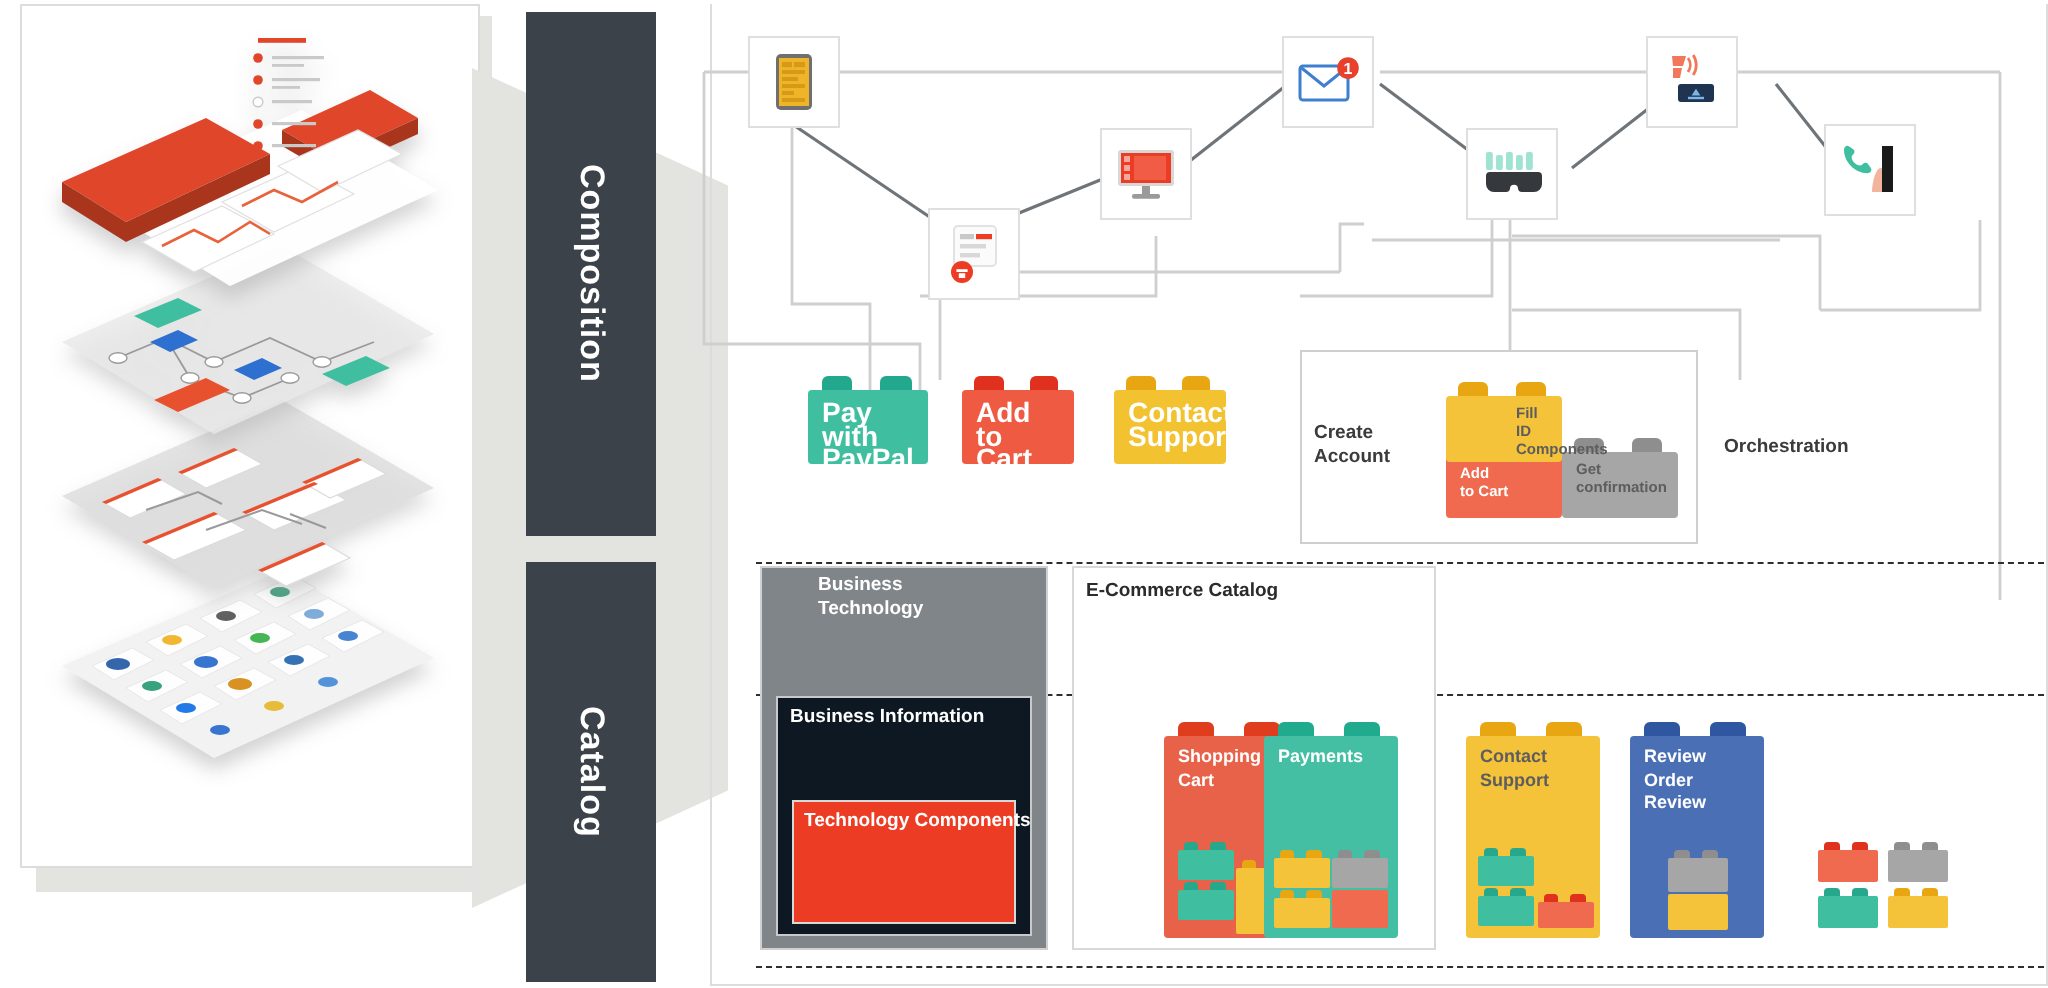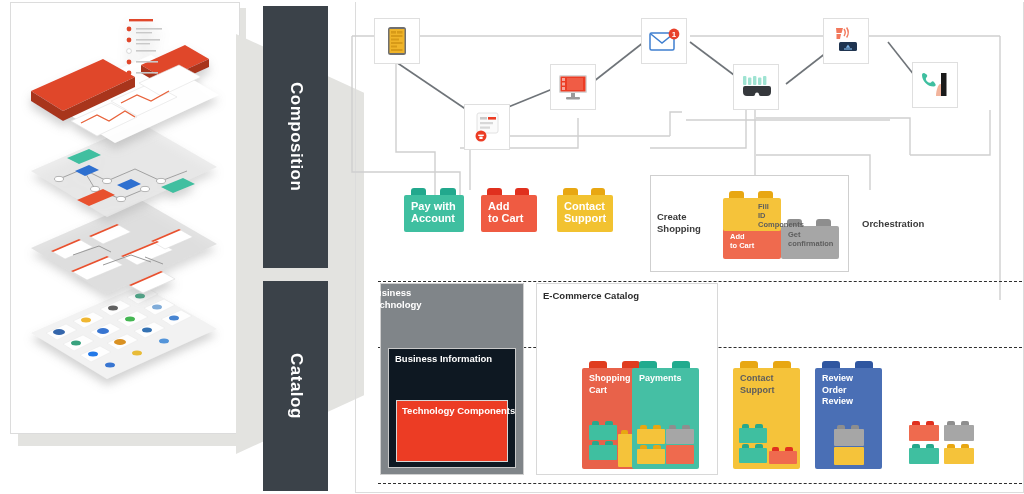--- a/index.html
+++ b/index.html
@@ -36,21 +36,21 @@
   .tile svg{display:block;}
 
   
   .brick{position:absolute;}
   .brick .studs{position:absolute;left:0;top:0;width:100%;height:9px;}
   .brick .stud{position:absolute;top:0;width:26%;height:9px;border-radius:3px 3px 0 0;}
   .brick .stud.a{left:11%;}
   .brick .stud.b{left:60%;}
   .brick .body{position:absolute;left:0;top:7px;right:0;bottom:0;border-radius:2px;}
   .brick .lbl{position:absolute;left:7px;top:13px;right:4px;color:#fff;
-              font-size:11px;font-weight:bold;line-height:11.5px;}
+              font-size:14px;font-weight:bold;line-height:11.5px;}
   .brick .lbl.dk{color:#5d5d5d;}
 
   
   .sbrick{position:absolute;}
   .sbrick .stud{position:absolute;top:0;width:27%;height:6px;border-radius:2px 2px 0 0;}
   .sbrick .stud.a{left:10%;}
   .sbrick .stud.b{left:58%;}
   .sbrick .body{position:absolute;left:0;top:4px;right:0;bottom:0;border-radius:1px;}
 
   
@@ -339,21 +339,21 @@
 </div>
 
 <div class="brick" style="left:404px;top:188px;width:60px;height:44px;">
   <div class="studs">
     <div class="stud a" style="background:#22a88d"></div>
       <div class="stud b" style="background:#22a88d"></div>
   </div>
   <div class="body" style="background:#3fbfa0"></div>
   <div class="lbl">
     <span>Pay with</span><br>
-    <span>Account</span>
+    <span>PayPal</span>
   </div>
 </div>
 
 <div class="brick" style="left:481px;top:188px;width:56px;height:44px;">
   <div class="studs">
     <div class="stud a" style="background:#e0301e"></div>
       <div class="stud b" style="background:#e0301e"></div>
   </div>
   <div class="body" style="background:#ef5b42"></div>
   <div class="lbl">
@@ -371,21 +371,21 @@
   <div class="lbl">
     <span>Contact</span><br>
     <span>Support</span>
   </div>
 </div>
 
 <div class="abs" id="orch-box"></div>
 
 <div class="plain-lbl" style="left:657px;top:211px;width:60px;">
   <span>Create</span><br>
-  <span>Shopping</span>
+  <span>Account</span>
 </div>
 
 <div class="plain-lbl" style="left:862px;top:218px;width:90px;">Orchestration</div>
 
 <div class="brick" style="left:723px;top:191px;width:58px;height:40px;z-index:3;">
   <div class="studs">
     <div class="stud a" style="background:#e8a712"></div>
       <div class="stud b" style="background:#e8a712"></div>
   </div>
   <div class="body" style="background:#f5c33a"></div>
@@ -413,21 +413,21 @@
     <span>Get</span><br>
     <span>confirmation</span>
   </div>
 </div>
 
 <div class="dashed-h" style="left:378px;top:281px;width:644px;"></div>
 <div class="dashed-h" style="left:378px;top:347px;width:644px;"></div>
 <div class="dashed-h" style="left:378px;top:483px;width:644px;"></div>
 
 <div class="abs" id="biz-solutions"></div>
-<div class="cat-title" style="left:369px;top:287px;color:#ffffff;">
+<div class="cat-title" style="left:409px;top:287px;color:#ffffff;">
   <span>Business</span><br>
   <span>Technology</span>
 </div>
 
 <div class="abs" id="biz-components"></div>
 <div class="cat-title" style="left:395px;top:353px;color:#ffffff;">Business Information</div>
 
 <div class="abs" id="tech-components"></div>
 <div class="cat-title" style="left:402px;top:405px;color:#ffffff;">Technology Components</div>
 

